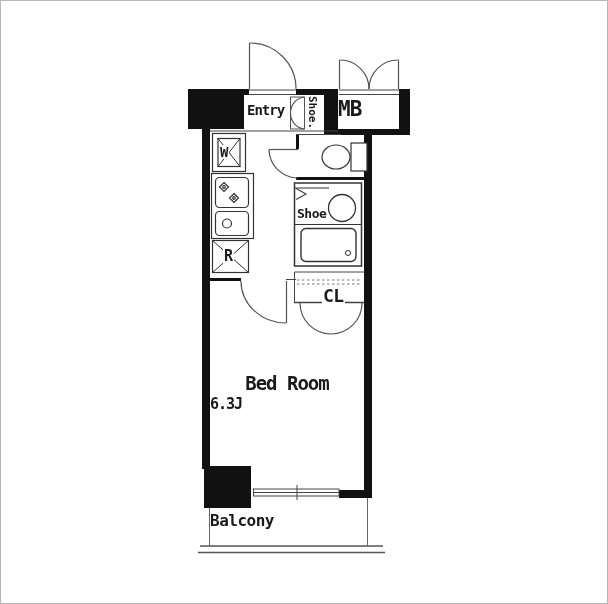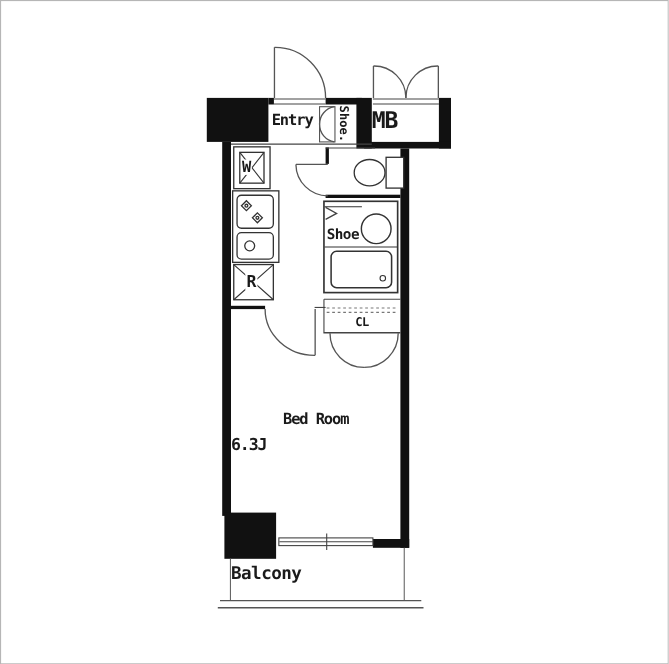--- a/index.html
+++ b/index.html
@@ -13,22 +13,22 @@
     position:absolute;color:#1a1a1a;font-weight:bold;white-space:nowrap;
     font-family:"DejaVu Sans Mono","Liberation Mono",monospace;line-height:1;
   }
   .lbl-entry{left:246px;top:102px;font-size:14px;letter-spacing:-1px;}
   .lbl-shoe{left:317px;top:95px;font-size:11px;letter-spacing:0px;
     transform:rotate(90deg);transform-origin:top left;}
   .lbl-mb{left:337px;top:98px;width:74px;text-align:left;font-size:21px;letter-spacing:-1px;}
   .lbl-w{left:218px;top:144px;font-size:14px;background:#fff;padding:0 1px;}
   .lbl-r{left:222px;top:248px;font-size:15px;background:#fff;padding:0 1px;}
   .lbl-bath{left:296px;top:206px;font-size:13px;letter-spacing:-0.5px;background:#fff;}
-  .lbl-cl{left:321px;top:286px;font-size:11px;letter-spacing:-0.5px;background:#fff;padding:0 1px;}
-  .lbl-bed{left:209px;top:373px;width:154px;text-align:center;font-size:14px;letter-spacing:-1px;}
+  .lbl-cl{left:321px;top:286px;font-size:18px;letter-spacing:-0.5px;background:#fff;padding:0 1px;}
+  .lbl-bed{left:209px;top:373px;width:154px;text-align:center;font-size:19px;letter-spacing:-1px;}
   .lbl-size{left:209px;top:396px;width:162px;font-size:15px;letter-spacing:-1px;}
   .lbl-balcony{left:209px;top:512px;width:158px;text-align:left;font-size:16px;letter-spacing:-0.5px;}
 </style>
 </head>
 <body>
 
 <div id="canvas">
 
   <svg width="608" height="604" viewBox="0 0 608 604">
 

